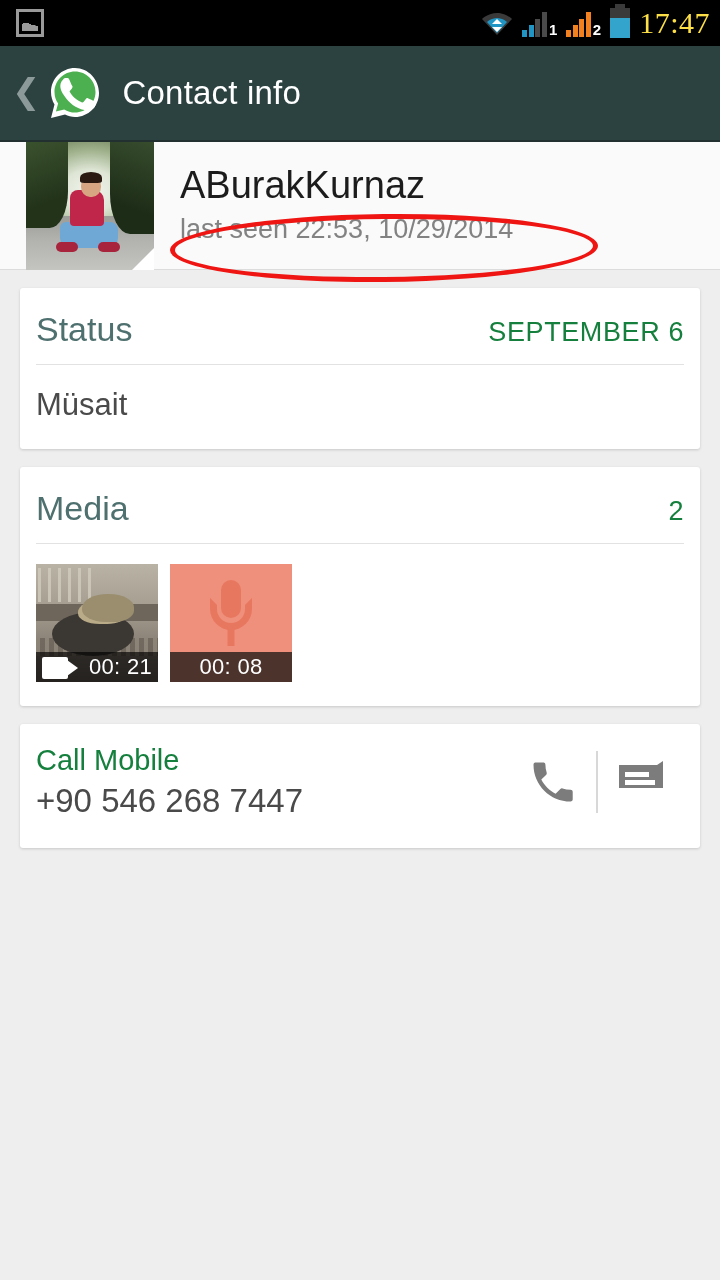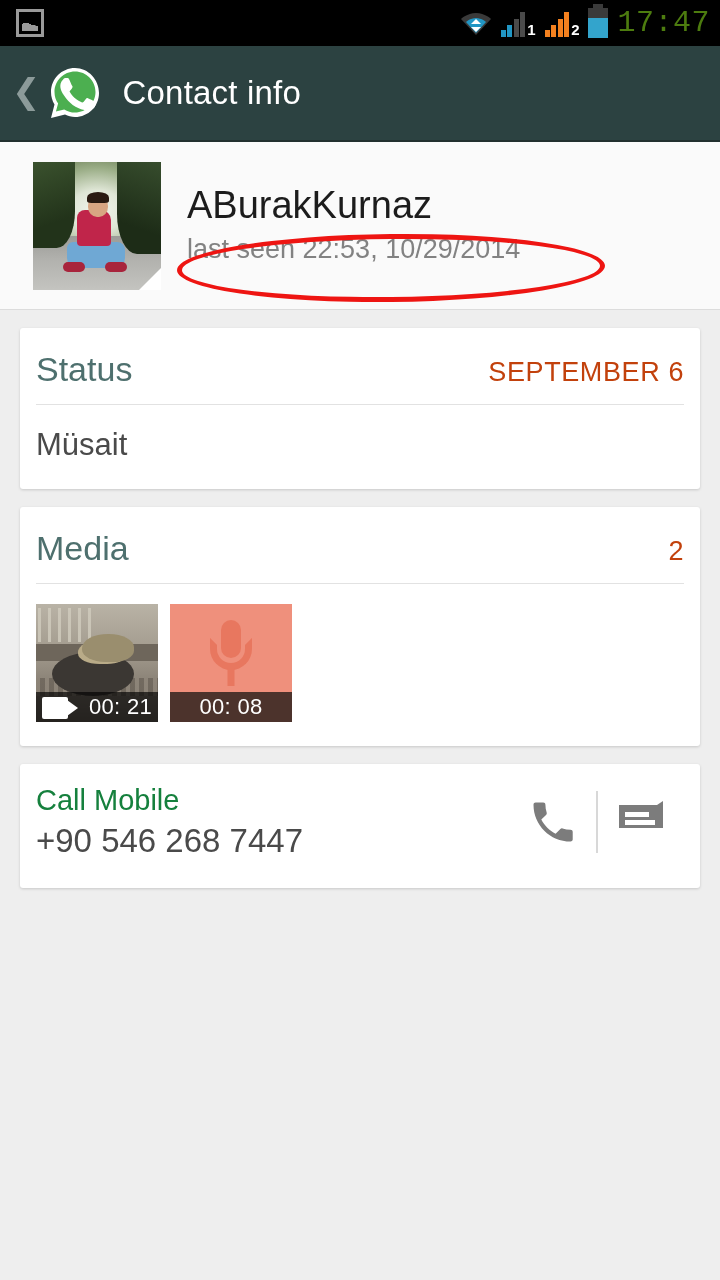--- a/index.html
+++ b/index.html
@@ -42,25 +42,25 @@
     content: "";
     position: absolute;
     left: 3px; right: 3px; bottom: 3px;
     height: 10px;
     background:
       radial-gradient(circle at 25% 120%, #9a9a9a 58%, transparent 59%),
       radial-gradient(circle at 68% 130%, #9a9a9a 52%, transparent 53%);
     background-repeat: no-repeat;
   }
   .clock {
-    color: #4d7c0f;
+    color: #fde047;
     font-size: 30px;
     letter-spacing: 0.5px;
     line-height: 1;
-    font-family: Liberation Mono, monospace;
+    font-family: Liberation Serif, serif;
   }
   .sig { display: flex; align-items: flex-end; height: 28px; gap: 1px; }
   .sig .bars { display: flex; align-items: flex-end; gap: 1.5px; height: 26px; }
   .sig .bars i { display: block; width: 5px; }
   .simnum {
     font-size: 15px; font-weight: bold; color: #ffffff;
     line-height: 1; align-self: flex-end; margin-left: 1px;
   }
   .battery {
     width: 20px; height: 30px; position: relative;
@@ -99,24 +99,24 @@
   .appbar-title {
     color: #ffffff;
     font-size: 33px;
     margin-left: 20px;
     letter-spacing: 0.2px;
   }
 
   
   .contact-header {
     background: #fafafa;
-    height: 168px;
+    height: 128px;
     display: flex;
     align-items: center;
-    padding-left: 33px;
+    padding-left: 26px;
     box-sizing: border-box;
     border-bottom: 1px solid #dcdcdc;
     position: relative;
   }
   .avatar {
     width: 128px; height: 128px;
     position: relative;
     overflow: hidden;
     flex: none;
     background: #6f7d63;
@@ -209,21 +209,21 @@
     justify-content: space-between;
     padding: 24px 0 16px 0;
     border-bottom: 1px solid #e2e2e2;
   }
   .card-title {
     color: #4e706e;
     font-size: 34px;
     line-height: 1;
   }
   .card-meta {
-    color: #c2410c;
+    color: #15803d;
     font-size: 27px;
     letter-spacing: 0.6px;
   }
   .card-body { padding: 22px 0 26px 0; }
   .status-text {
     font-size: 31px;
     color: #4a4a4a;
   }
 
   

